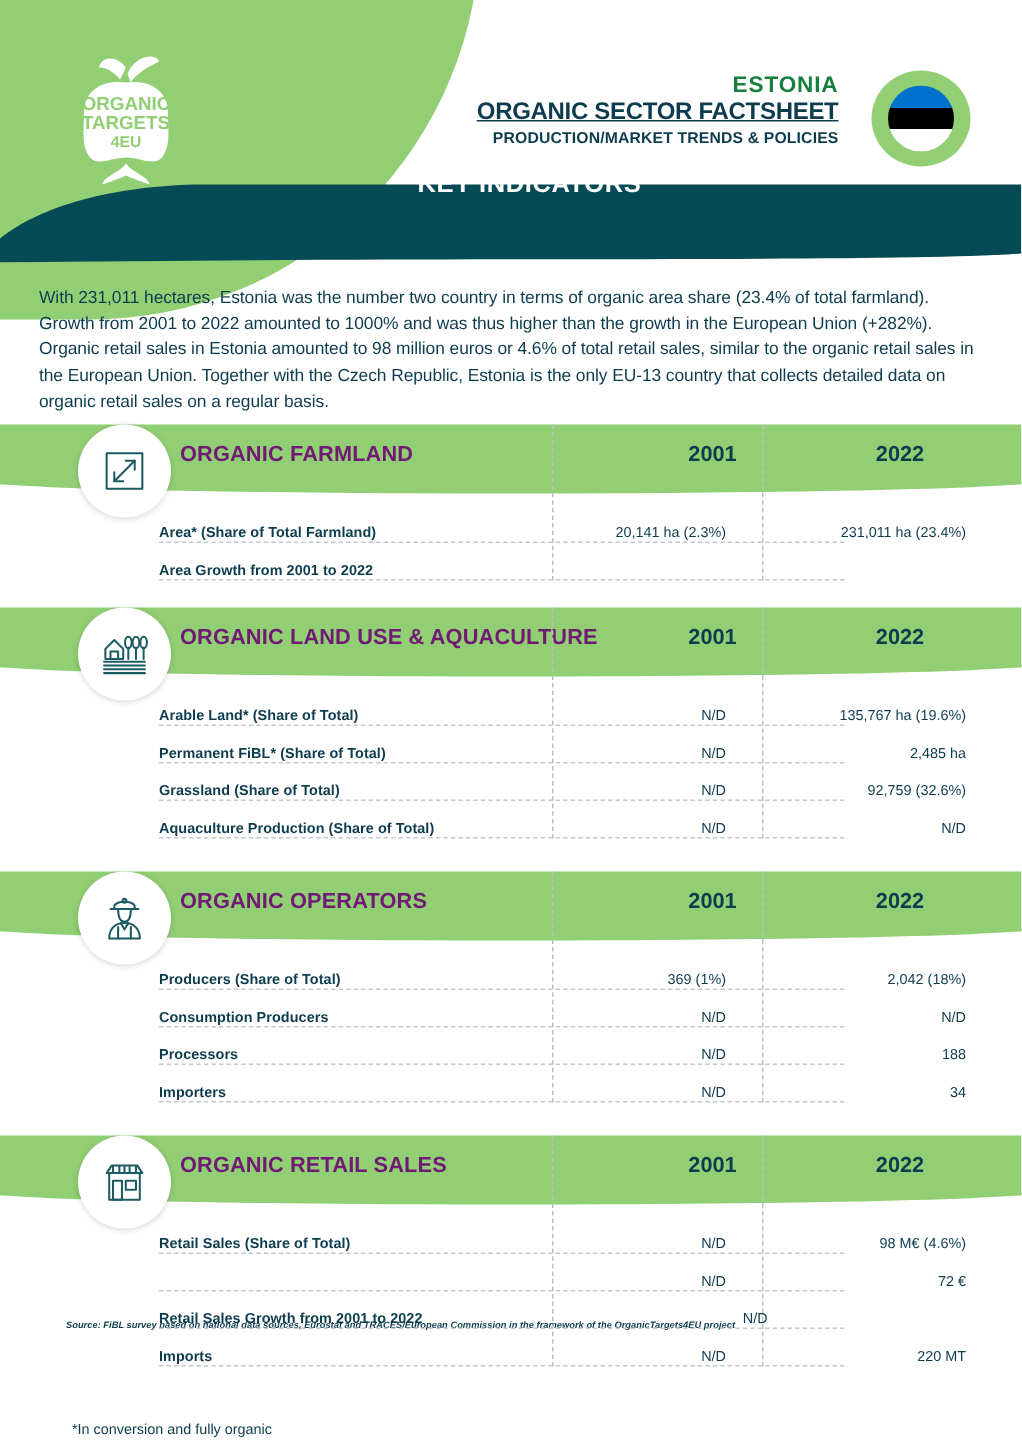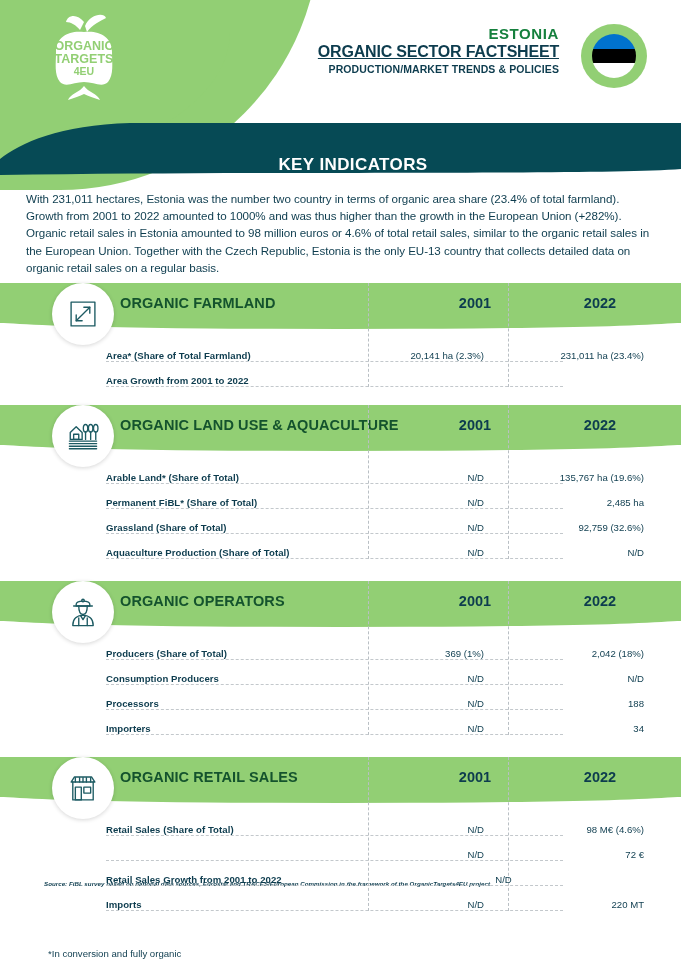--- a/index.html
+++ b/index.html
@@ -11,20 +11,21 @@
     font-family: "Liberation Sans", sans-serif;
     position: relative;
     overflow: hidden;
   }
 
   
   .header {
     position: relative;
     width: 681px;
     height: 190px;
+    margin-top: 23px;
   }
 
   .header-green-blob {
     position: absolute;
     left: -160px;
     top: -110px;
     width: 480px;
     height: 300px;
     background: #92cf74;
     border-radius: 0 0 260px 0;
@@ -96,21 +97,21 @@
     height: 62px;
     z-index: 5;
   }
   .banner-label {
     position: absolute;
     left: 0;
     top: 113px;
     width: 681px;
     height: 62px;
     display: flex;
-    align-items: flex-end;
+    align-items: flex-start;
     justify-content: center;
     z-index: 8;
     pointer-events: none;
   }
   .banner-label span {
     color: #ffffff;
     font-size: 17px;
     font-weight: 700;
     letter-spacing: 0.4px;
     padding-left: 25px;
@@ -169,21 +170,21 @@
     box-shadow: 0 1px 4px rgba(0,0,0,0.16);
     z-index: 9;
   }
 
   .section-title {
     position: absolute;
     left: 120px;
     font-size: 14.5px;
     font-weight: 700;
     letter-spacing: 0.1px;
-    color: #14532d;
+    color: #701a75;
   }
 
   .col-2001 {
     position: absolute;
     left: 420px;
     width: 110px;
     text-align: center;
     font-size: 14.5px;
     font-weight: 700;
     color: #0d3c4e;

